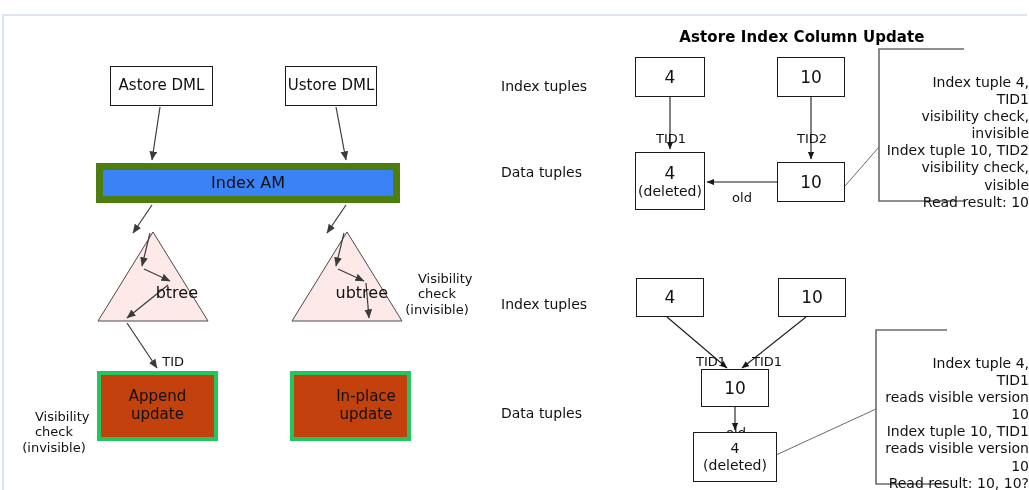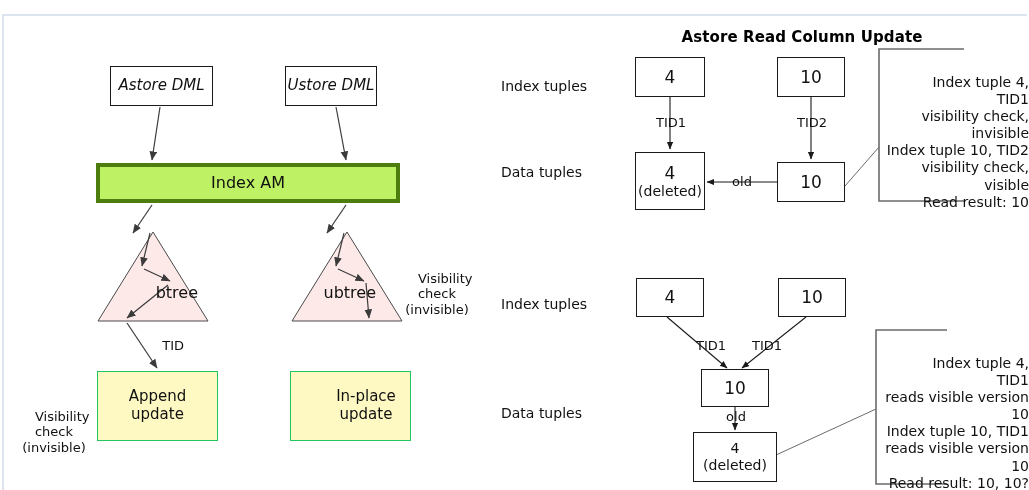--- a/index.html
+++ b/index.html
@@ -43,44 +43,44 @@
     align-items: center;
     justify-content: center;
     text-align: center;
     line-height: 1.18;
   }
   .box-white {
     border: 1px solid #1a1a1a;
     background: #ffffff;
   }
   .box-blue {
-    border: 1px solid #22c55e;
-    background: #fef9c3;
+    border: 4px solid #22c55e;
+    background: #c2410c;
   }
   .bar-pink {
-    border: 4px solid #4d7c0f;
-    background: #bef264;
+    border: 7px solid #4d7c0f;
+    background: #3b82f6;
     align-items: center;
   }
   .lbl {
     position: absolute;
     color: #000000;
     white-space: pre;
     line-height: 1.2;
     text-align: center;
   }
   .title {
     font-weight: bold;
     letter-spacing: 0.1px;
   }
-  .dml-text { font-size: 15px; color: #111; font-style: italic; }
+  .dml-text { font-size: 15px; color: #111; }
   .indexam-text { font-size: 16px; color: #111; }
   .tri-text { font-size: 16px; color: #111; text-align: right; }
   .blue-text { font-size: 15px; color: #111; }
-  .edge-lbl { font-size: 13px; color: #111; }
+  .edge-lbl { font-size: 13px; color: #111; margin-top: 16px; }
   .side-lbl { font-size: 13px; color: #111; }
   .sect-title { font-size: 15px; color: #000; }
   .rowlabel { font-size: 14px; color: #111; }
   .tuplenum { font-size: 17px; color: #111; }
   .tuplenum-sm { font-size: 14px; color: #111; }
   .annot { font-size: 14px; color: #111; line-height: 1.22; text-align: right; }
 </style>
 </head>
 <body>
 
@@ -145,21 +145,21 @@
   <div class="node box-white dml-text" style="left:285px; top:66px; width:92px; height:40px;">
     <span>Ustore DML</span>
   </div>
 
   <div class="node bar-pink indexam-text" style="left:96px; top:163px; width:304px; height:40px;">
     <span>Index AM</span>
   </div>
 
   <div class="lbl tri-text" style="left:108px; top:283px; width:90px;">btree</div>
 
-  <div class="lbl tri-text" style="left:286px; top:283px; width:90px;">ubtree</div>
+  <div class="lbl tri-text" style="left:298px; top:283px; width:90px;">ubtree</div>
 
   <div class="lbl edge-lbl" style="left:144px; top:338px; width:40px; text-align:right;">TID</div>
 
   <div class="node box-blue blue-text" style="left:97px; top:371px; width:121px; height:70px;">
     <span style="white-space:pre-line;">Append
 update</span>
   </div>
 
   <div class="node box-blue blue-text" style="left:290px; top:371px; width:121px; height:70px;">
     <span style="white-space:pre-line;padding-left:31px;">In-place update</span>
@@ -168,21 +168,21 @@
   <div class="lbl side-lbl" style="left:6px; top:393px; width:96px;" style2="">
     <span style="white-space:pre-line;">Visibility check
 (invisible)</span>
   </div>
 
   <div class="lbl side-lbl" style="left:382px; top:255px; width:110px;">
     <span style="white-space:pre-line;">Visibility check
 (invisible)</span>
   </div>
 
-  <div class="lbl title sect-title" style="left:612px; top:28px; width:380px;">Astore Read Column Update</div>
+  <div class="lbl title sect-title" style="left:612px; top:28px; width:380px;">Astore Index Column Update</div>
 
   <div class="lbl rowlabel" style="left:501px; top:78px; width:120px; text-align:left;">Index tuples</div>
 
   <div class="lbl rowlabel" style="left:501px; top:164px; width:120px; text-align:left;">Data tuples</div>
 
   <div class="node box-white tuplenum" style="left:635px; top:57px; width:70px; height:40px;">
     <span>4</span>
   </div>
 
   <div class="node box-white tuplenum" style="left:777px; top:57px; width:68px; height:40px;">

